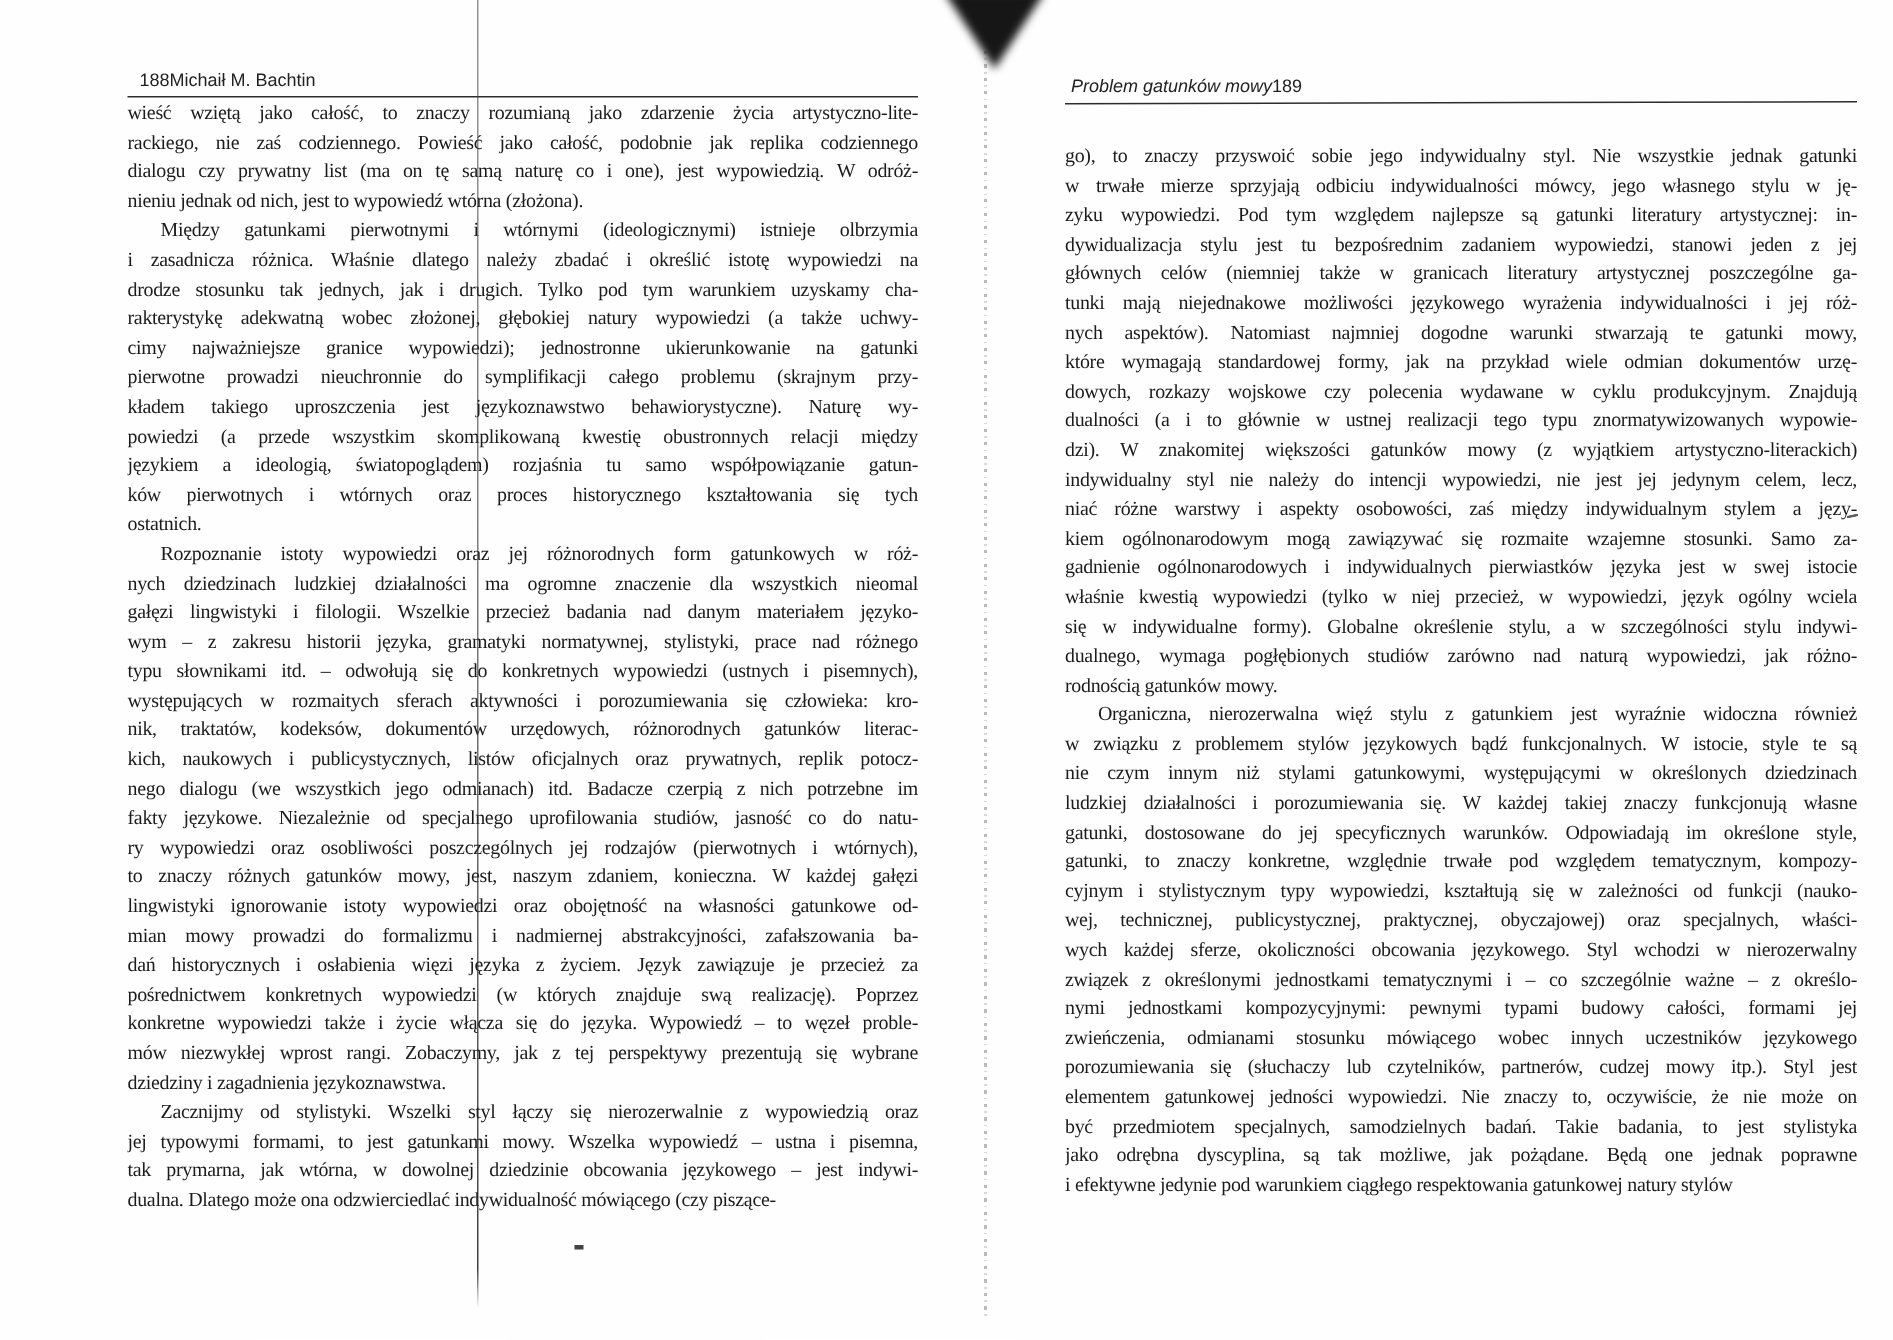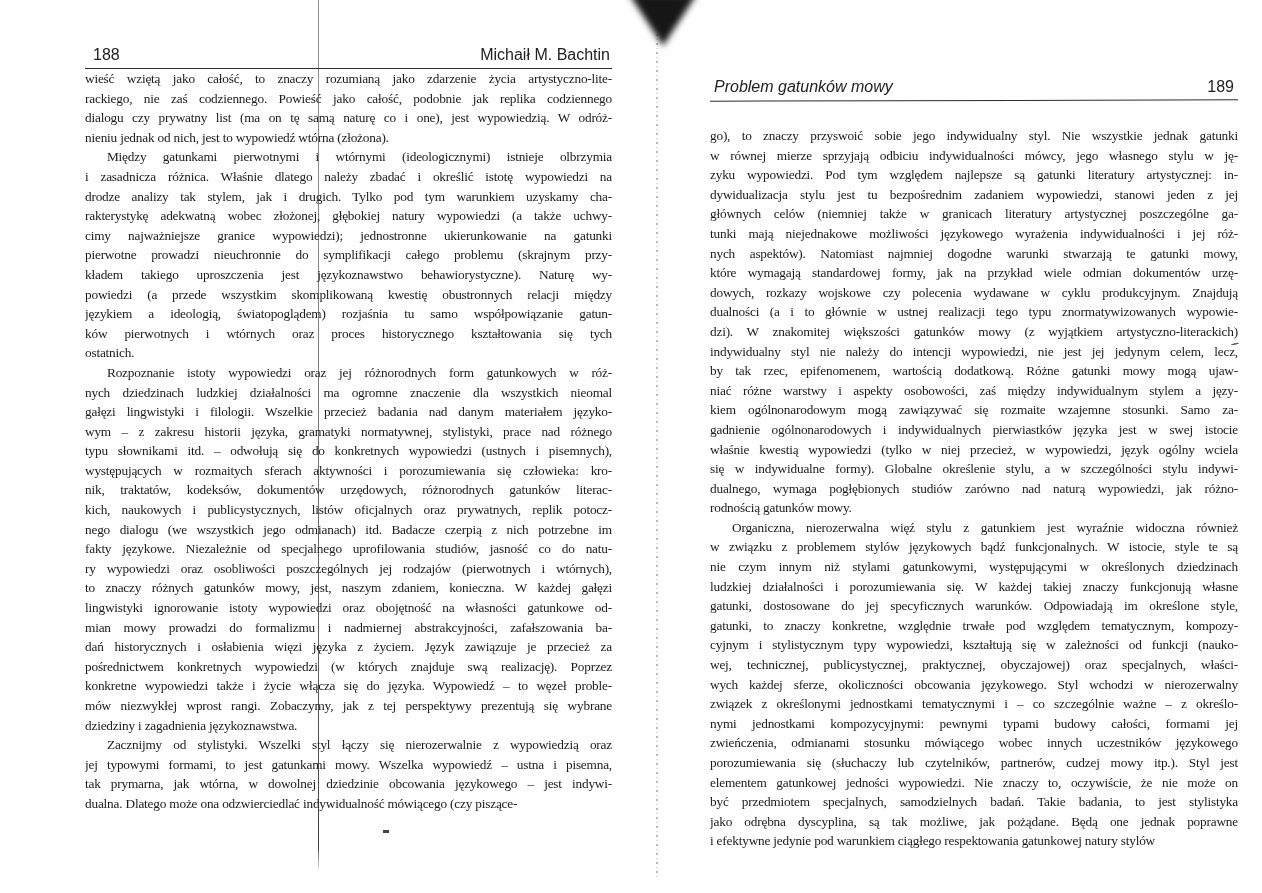--- a/index.html
+++ b/index.html
@@ -15,29 +15,28 @@
     width: 1262px; height: 893px;
     background: #fefefe;
   }
   
   .page { position: absolute; }
   .page-left  { left: 85px;  top: 46px; width: 527px; }
   .page-right { left: 710px; top: 50px; width: 528px; }
 
   .running-head {
     display: flex;
-    justify-content: space-between;
     align-items: baseline;
     font-family: "Liberation Sans", "DejaVu Sans", sans-serif;
-    font-size: 16px;
+    font-size: 12px;
     color: #222;
     padding: 0 2px 0 8px;
   }
   .page-right .running-head { padding: 0 4px 0 4px; }
-  .running-head .title-italic { font-style: italic; margin-top: 28px; }
+  .running-head .title-italic { font-style: italic; }
   .head-rule {
     margin-top: 4px;
     height: 0;
     border-bottom: 1.6px solid #2d2d2d;
   }
   .page-right .head-rule { transform: rotate(-0.15deg); }
 
   
   .page-body { }
   .page-right .page-body { margin-top: 25px; }
@@ -114,21 +113,21 @@
     <div class="page-body">
         <div class="para">
           <div class="line">wieść wziętą jako całość, to znaczy rozumianą jako zdarzenie życia artystyczno-lite-</div>
           <div class="line">rackiego, nie zaś codziennego. Powieść jako całość, podobnie jak replika codziennego</div>
           <div class="line">dialogu czy prywatny list (ma on tę samą naturę co i one), jest wypowiedzią. W odróż-</div>
           <div class="line last">nieniu jednak od nich, jest to wypowiedź wtórna (złożona).</div>
         </div>
         <div class="para">
           <div class="line indent">Między gatunkami pierwotnymi i wtórnymi (ideologicznymi) istnieje olbrzymia</div>
           <div class="line">i zasadnicza różnica. Właśnie dlatego należy zbadać i określić istotę wypowiedzi na</div>
-          <div class="line">drodze analizy tak stylem, jak i drugich. Tylko pod tym warunkiem uzyskamy cha-</div>
+          <div class="line">drodze stosunku tak jednych, jak i drugich. Tylko pod tym warunkiem uzyskamy cha-</div>
           <div class="line">rakterystykę adekwatną wobec złożonej, głębokiej natury wypowiedzi (a także uchwy-</div>
           <div class="line">cimy najważniejsze granice wypowiedzi); jednostronne ukierunkowanie na gatunki</div>
           <div class="line">pierwotne prowadzi nieuchronnie do symplifikacji całego problemu (skrajnym przy-</div>
           <div class="line">kładem takiego uproszczenia jest językoznawstwo behawiorystyczne). Naturę wy-</div>
           <div class="line">powiedzi (a przede wszystkim skomplikowaną kwestię obustronnych relacji między</div>
           <div class="line">językiem a ideologią, światopoglądem) rozjaśnia tu samo współpowiązanie gatun-</div>
           <div class="line">ków pierwotnych i wtórnych oraz proces historycznego kształtowania się tych</div>
           <div class="line last">ostatnich.</div>
         </div>
         <div class="para">
@@ -163,32 +162,31 @@
 
   <div class="page page-right">
     <div class="running-head">
       <span class="title-italic">Problem gatunków mowy</span>
       <span>189</span>
     </div>
     <div class="head-rule"></div>
     <div class="page-body">
         <div class="para">
           <div class="line">go), to znaczy przyswoić sobie jego indywidualny styl. Nie wszystkie jednak gatunki</div>
-          <div class="line">w równej mierze sprzyjają odbiciu indywidualności mówcy, jego własnego stylu w ję-</div>
+          <div class="line">w trwałe mierze sprzyjają odbiciu indywidualności mówcy, jego własnego stylu w ję-</div>
           <div class="line">zyku wypowiedzi. Pod tym względem najlepsze są gatunki literatury artystycznej: in-</div>
           <div class="line">dywidualizacja stylu jest tu bezpośrednim zadaniem wypowiedzi, stanowi jeden z jej</div>
           <div class="line">głównych celów (niemniej także w granicach literatury artystycznej poszczególne ga-</div>
           <div class="line">tunki mają niejednakowe możliwości językowego wyrażenia indywidualności i jej róż-</div>
           <div class="line">nych aspektów). Natomiast najmniej dogodne warunki stwarzają te gatunki mowy,</div>
           <div class="line">które wymagają standardowej formy, jak na przykład wiele odmian dokumentów urzę-</div>
           <div class="line">dowych, rozkazy wojskowe czy polecenia wydawane w cyklu produkcyjnym. Znajdują</div>
           <div class="line">dualności (a i to głównie w ustnej realizacji tego typu znormatywizowanych wypowie-</div>
           <div class="line">dzi). W znakomitej większości gatunków mowy (z wyjątkiem artystyczno-literackich)</div>
           <div class="line">indywidualny styl nie należy do intencji wypowiedzi, nie jest jej jedynym celem, lecz,</div>
-          <div class="line">by tak rzec, epifenomenem, wartością dodatkową. Różne gatunki mowy mogą ujaw-</div>
           <div class="line">niać różne warstwy i aspekty osobowości, zaś między indywidualnym stylem a języ-</div>
           <div class="line">kiem ogólnonarodowym mogą zawiązywać się rozmaite wzajemne stosunki. Samo za-</div>
           <div class="line">gadnienie ogólnonarodowych i indywidualnych pierwiastków języka jest w swej istocie</div>
           <div class="line">właśnie kwestią wypowiedzi (tylko w niej przecież, w wypowiedzi, język ogólny wciela</div>
           <div class="line">się w indywidualne formy). Globalne określenie stylu, a w szczególności stylu indywi-</div>
           <div class="line">dualnego, wymaga pogłębionych studiów zarówno nad naturą wypowiedzi, jak różno-</div>
           <div class="line last">rodnością gatunków mowy.</div>
         </div>
         <div class="para">
           <div class="line indent">Organiczna, nierozerwalna więź stylu z gatunkiem jest wyraźnie widoczna również</div>

